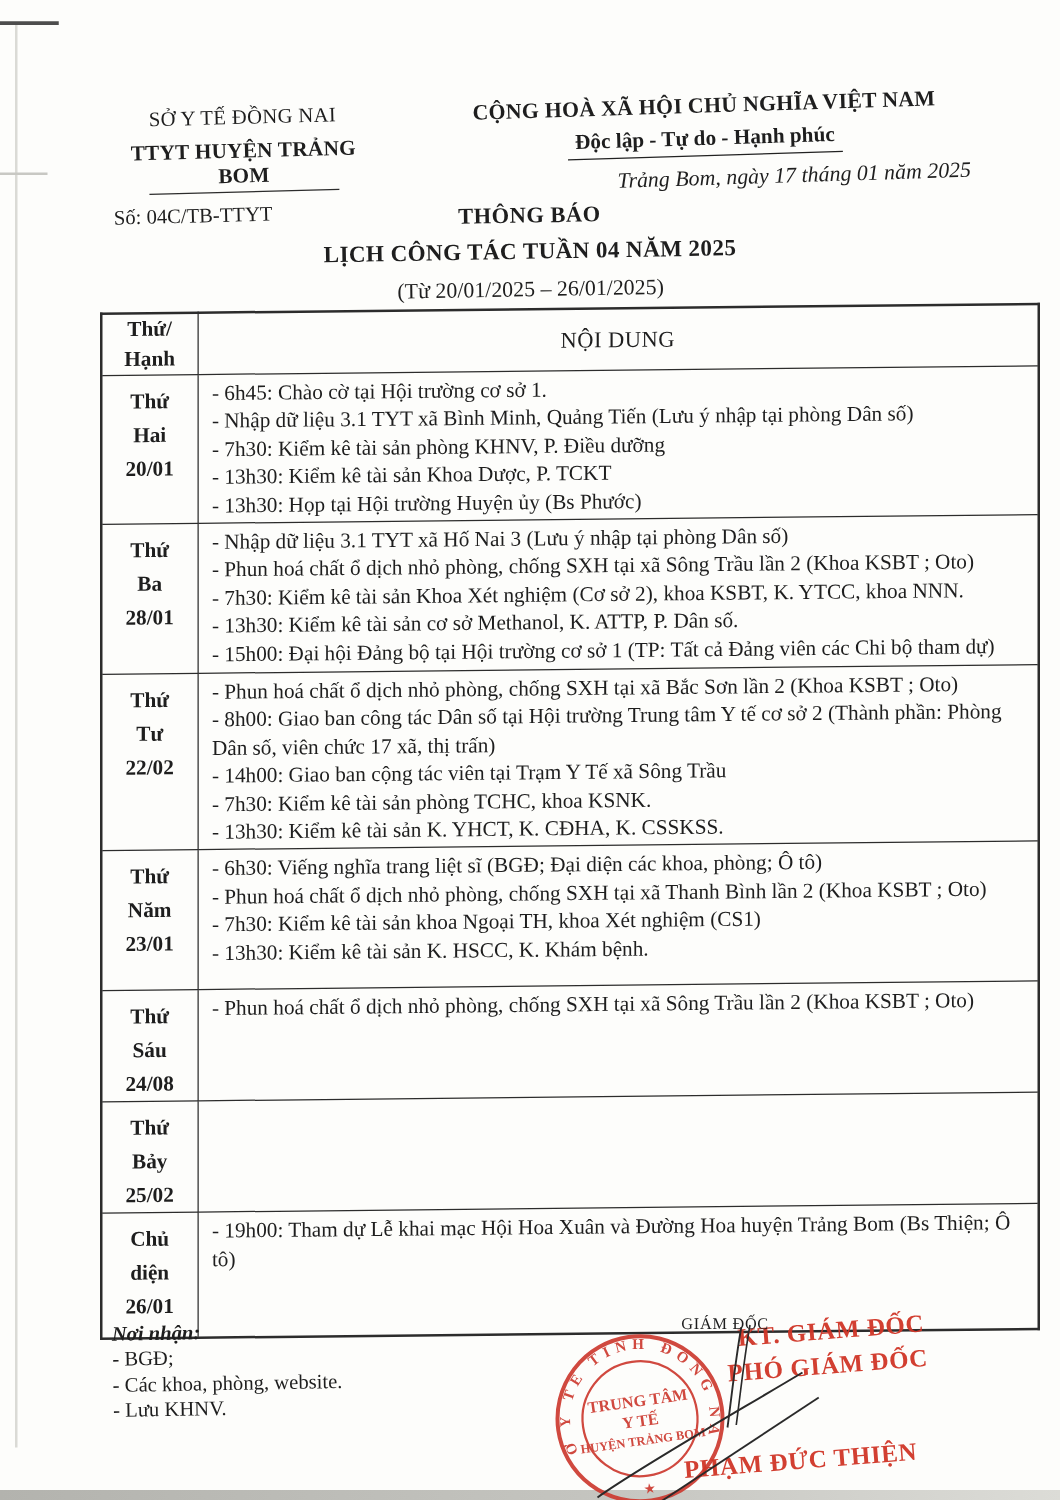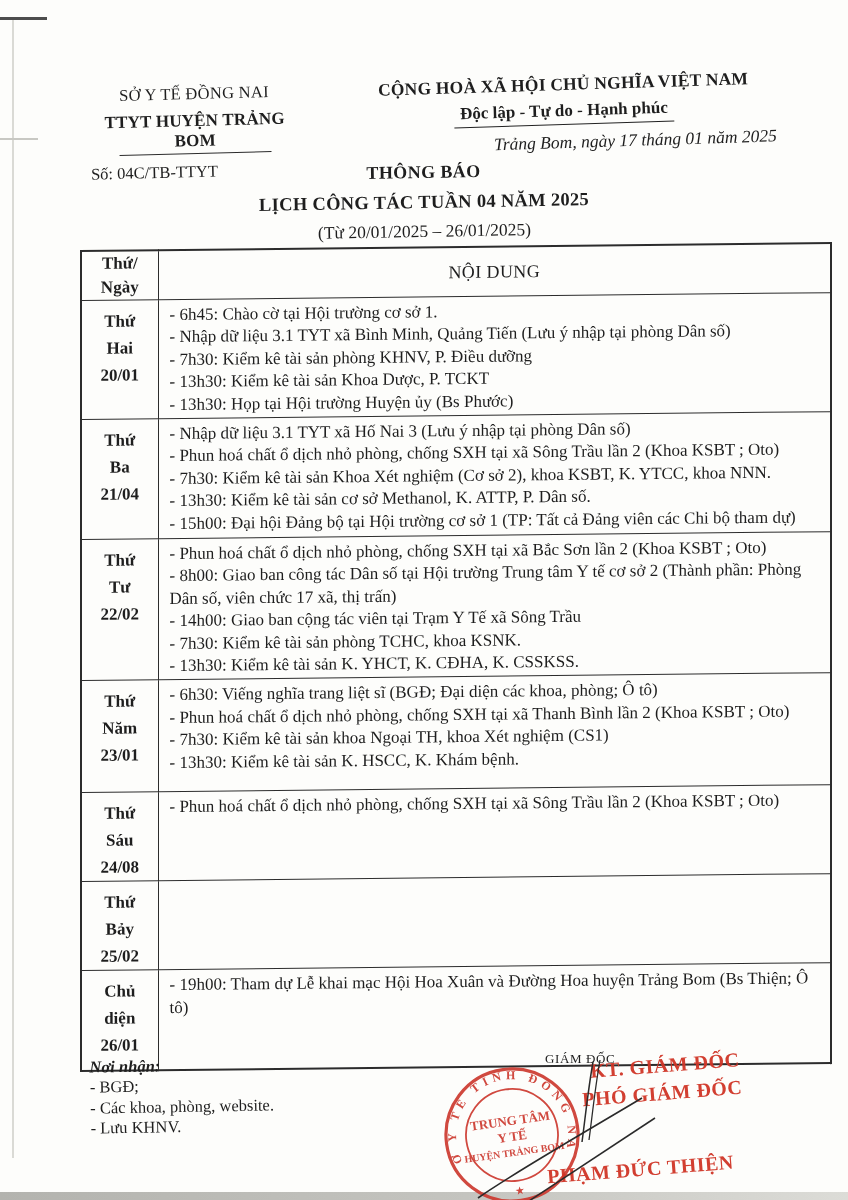--- a/index.html
+++ b/index.html
@@ -112,21 +112,21 @@
   <div class="tbl-wrap">
     <table>
       <colgroup>
           <col class="c-day">
           <col>
         </colgroup>
       <thead>
         <tr>
           <th class="day-head">
             <div>Thứ/</div>
-            <div>Ngày</div>
+            <div>Hạnh</div>
           </th>
           <th class="content-head">NỘI DUNG</th>
         </tr>
       </thead>
       <tbody>
           <tr>
             <td class="day-cell">
               <div>Thứ</div>
               <div>Hai</div>
               <div>20/01</div>
@@ -136,21 +136,21 @@
               <div class="item">- Nhập dữ liệu 3.1 TYT xã Bình Minh, Quảng Tiến (Lưu ý nhập tại phòng Dân số)</div>
               <div class="item">- 7h30: Kiểm kê tài sản phòng KHNV, P. Điều dưỡng</div>
               <div class="item">- 13h30: Kiểm kê tài sản Khoa Dược, P. TCKT</div>
               <div class="item">- 13h30: Họp tại Hội trường Huyện ủy (Bs Phước)</div>
             </td>
           </tr>
           <tr>
             <td class="day-cell">
               <div>Thứ</div>
               <div>Ba</div>
-              <div>21/04</div>
+              <div>28/01</div>
             </td>
             <td class="content-cell">
               <div class="item">- Nhập dữ liệu 3.1 TYT xã Hố Nai 3 (Lưu ý nhập tại phòng Dân số)</div>
               <div class="item">- Phun hoá chất ổ dịch nhỏ phòng, chống SXH tại xã Sông Trầu lần 2 (Khoa KSBT ; Oto)</div>
               <div class="item">- 7h30: Kiểm kê tài sản Khoa Xét nghiệm (Cơ sở 2), khoa KSBT, K. YTCC, khoa NNN.</div>
               <div class="item">- 13h30: Kiểm kê tài sản cơ sở Methanol, K. ATTP, P. Dân số.</div>
               <div class="item">- 15h00: Đại hội Đảng bộ tại Hội trường cơ sở 1 (TP: Tất cả Đảng viên các Chi bộ tham dự)</div>
             </td>
           </tr>
           <tr>

